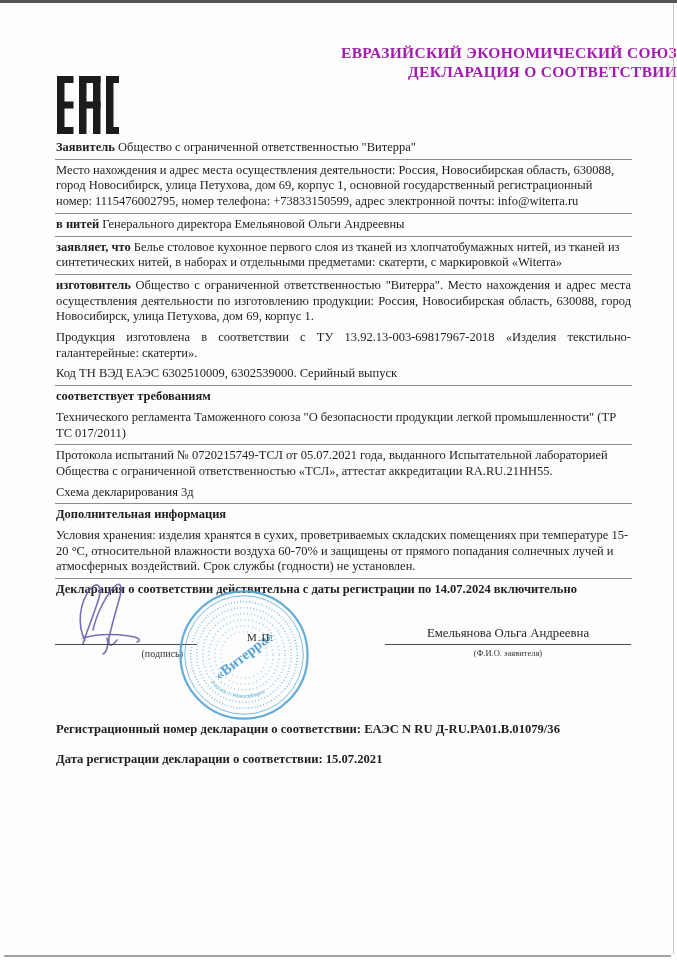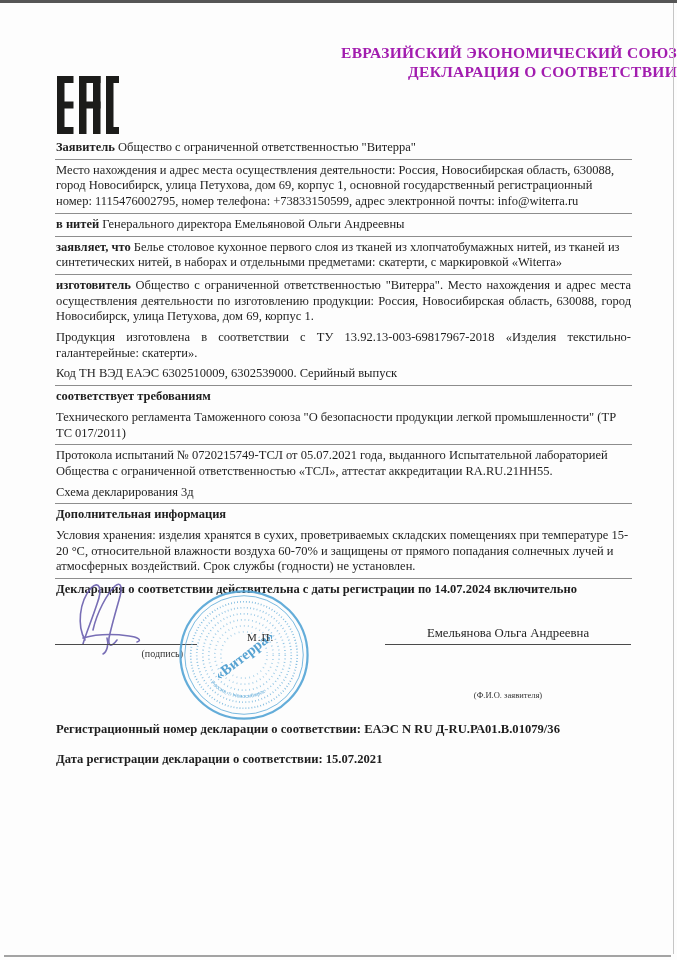--- a/index.html
+++ b/index.html
@@ -28,21 +28,21 @@
   .sigblock{position:relative;height:102px;margin-top:4px;}
   .sig-line{position:absolute;left:0;top:40px;width:142px;border-top:1.2px solid #4a4a4a;}
   .sig-caption{position:absolute;left:18px;top:42px;width:110px;text-align:right;
     font-size:10px;color:#333;}
   .sig-svg{position:absolute;left:8px;top:-26px;}
   .stamp{position:absolute;left:122px;top:-16px;width:134px;height:134px;opacity:.92;}
   .mp-label{position:absolute;left:192px;top:26px;font-size:11px;color:#2b2b2b;letter-spacing:1px;}
   .fio-name{position:absolute;left:330px;top:22px;width:246px;text-align:center;font-size:12.8px;}
   .fio-line{position:absolute;left:330px;top:40px;width:246px;border-top:1.2px solid #4a4a4a;}
   .fio-caption{position:absolute;left:330px;top:42px;width:246px;text-align:center;
-    font-size:8.5px;color:#333;margin-top:42px;}
+    font-size:8.5px;color:#333;}
 
   .reg-row{font-weight:bold;font-size:12.6px;}
   .reg-number-row{margin-top:14px !important;}
   .reg-date-row{margin-top:10px !important;}
 </style>
 </head>
 <body>
 
 <div class="page">
 

